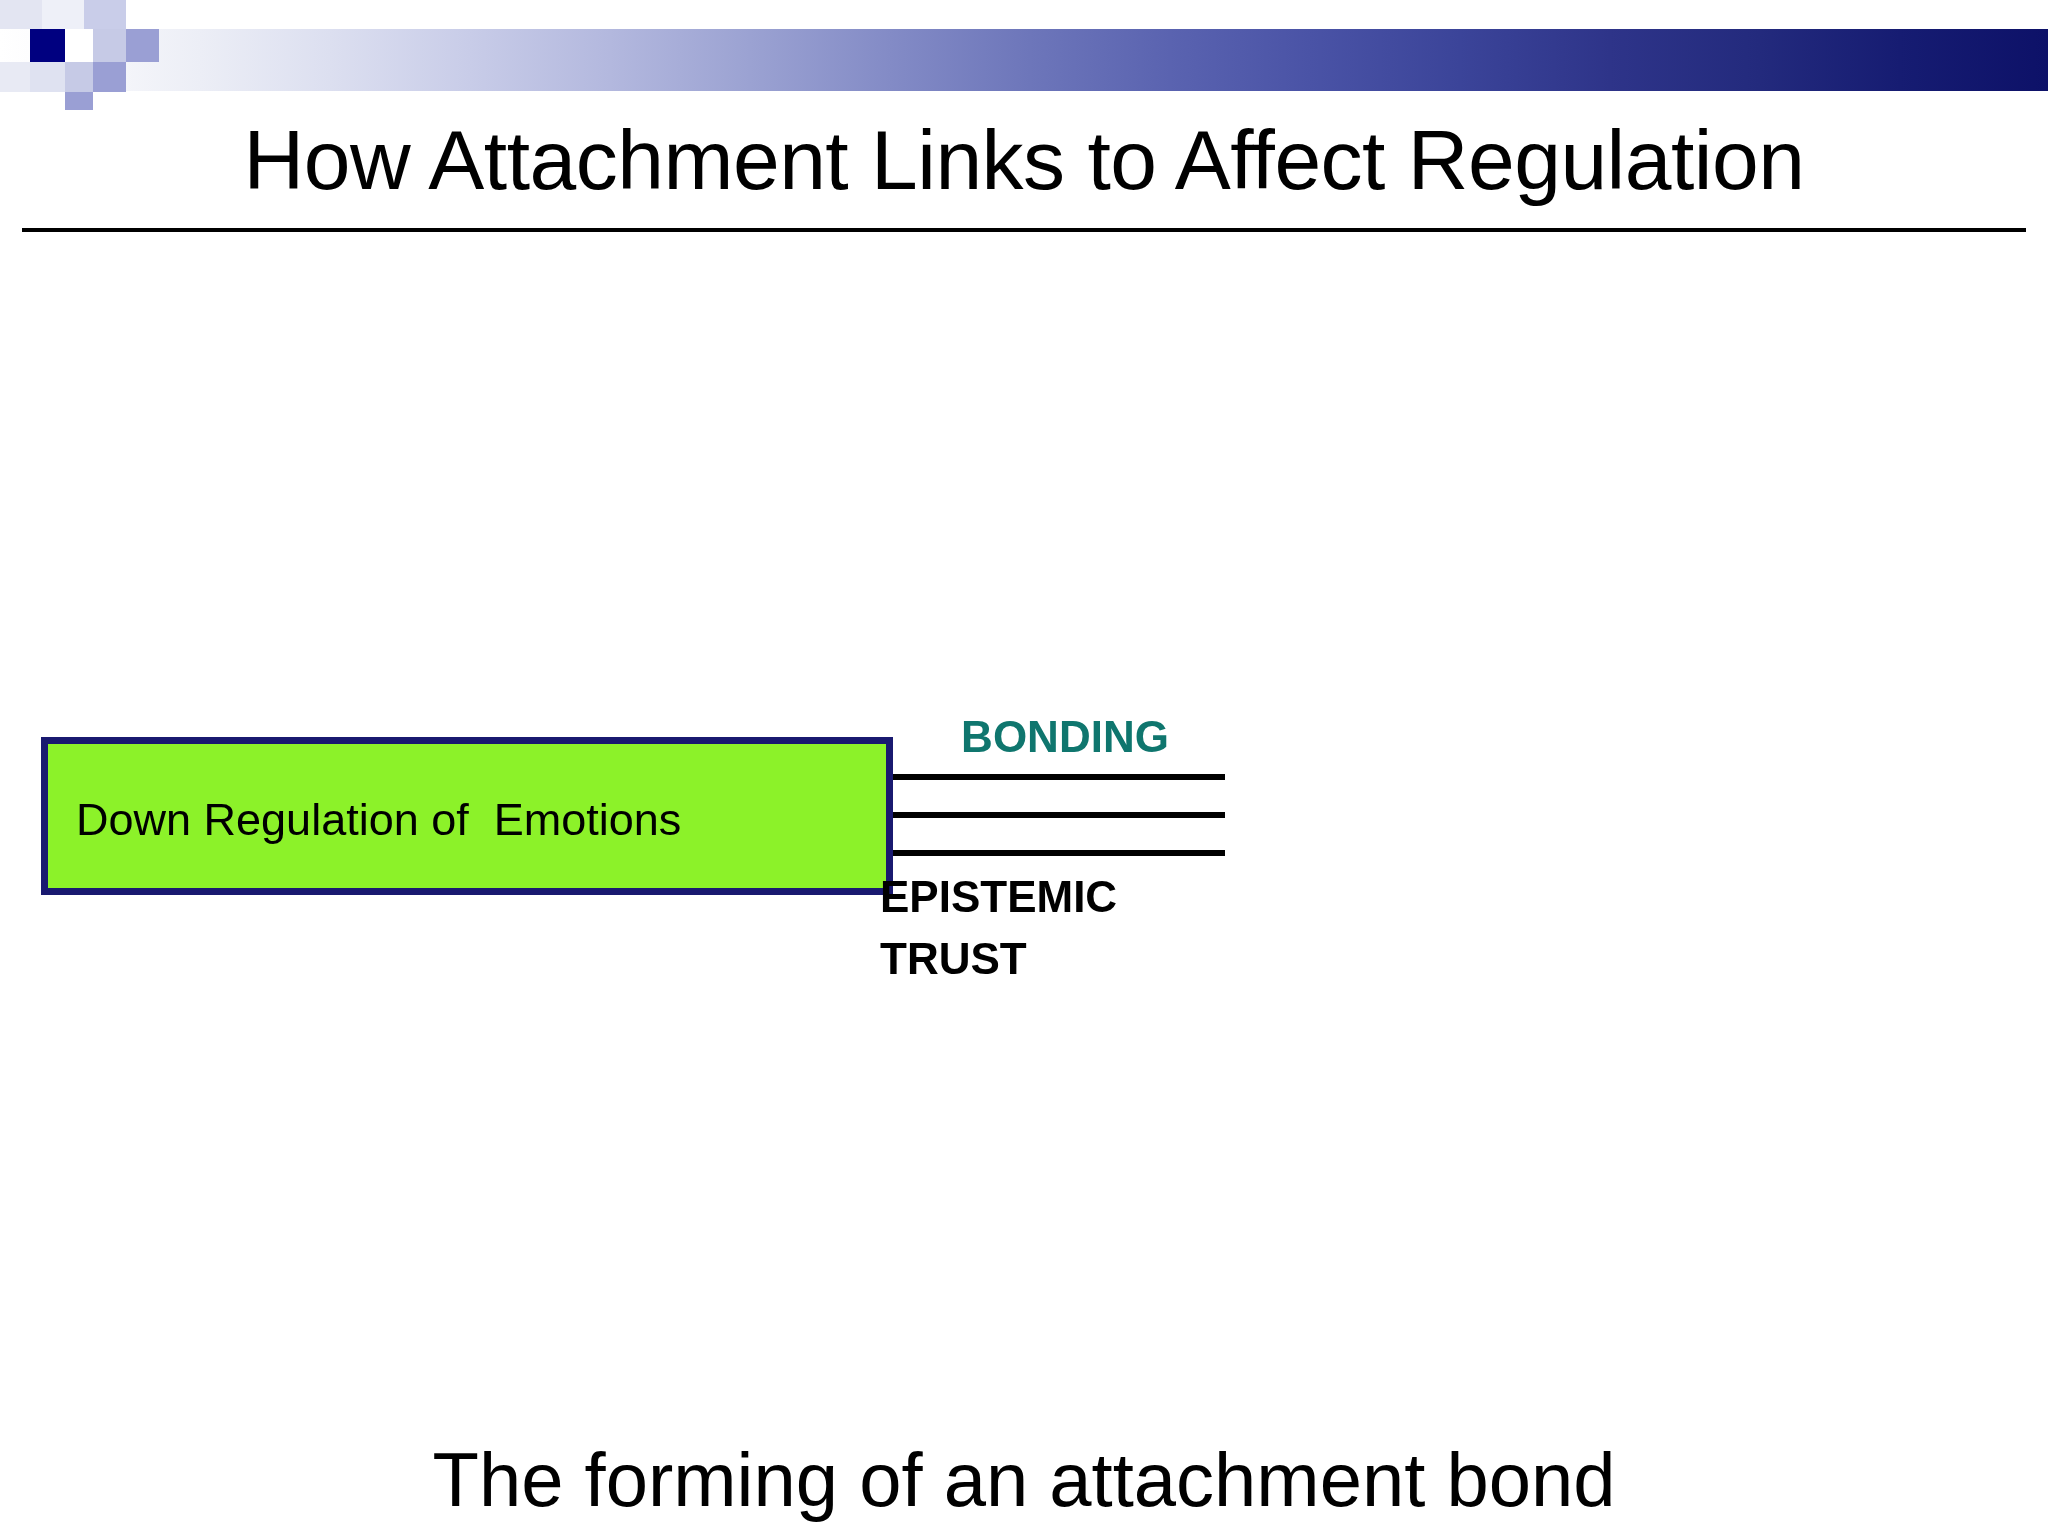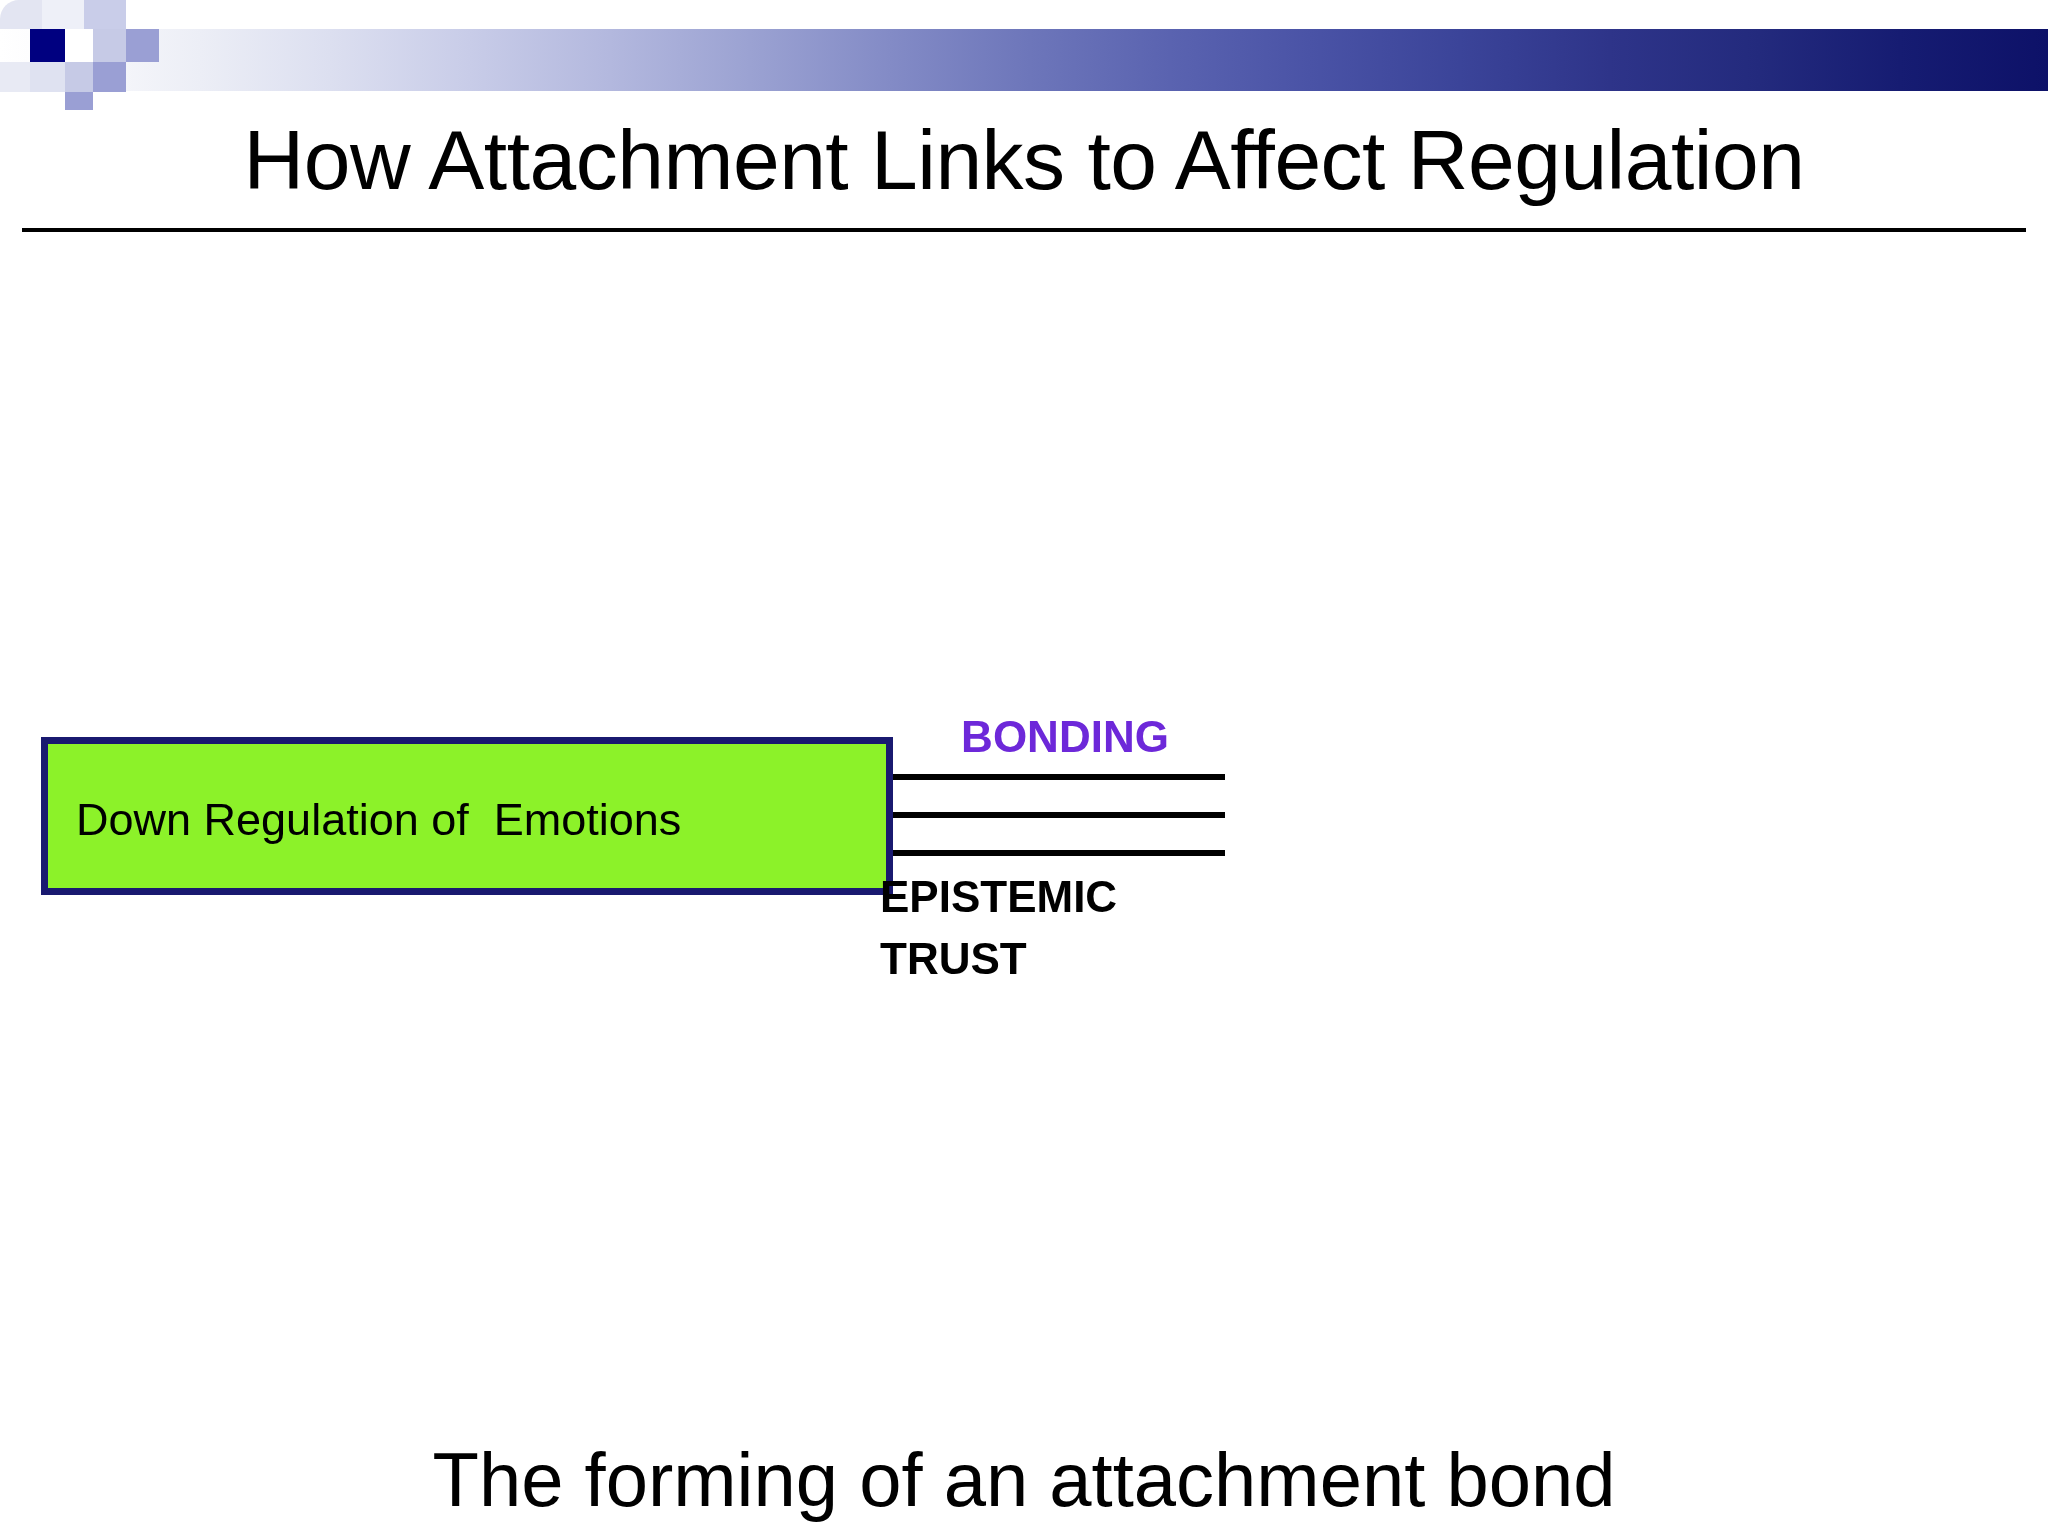--- a/index.html
+++ b/index.html
@@ -9,21 +9,20 @@
   }
   body {
     font-family: "Liberation Sans", sans-serif;
   }
   #slide {
     position: relative;
     width: 2048px;
     height: 1536px;
     background: #ffffff;
     overflow: hidden;
-    border-radius: 19px;
   }
 
   
   #header-decoration {
     position: absolute;
     left: 0;
     top: 0;
     width: 2048px;
     height: 110px;
   }
@@ -120,21 +119,21 @@
   #connector-line-3 { left: 893px; top: 850px; width: 332px; }
 
   #bonding-label {
     position: absolute;
     left: 900px;
     top: 712px;
     width: 330px;
     text-align: center;
     font-size: 44px;
     font-weight: bold;
-    color: #6d28d9;
+    color: #0f766e;
     line-height: 50px;
     font-family: "Liberation Sans", sans-serif;
   }
   #epistemic-trust-label {
     position: absolute;
     left: 880px;
     top: 866px;
     width: 370px;
     text-align: left;
     font-size: 44px;

